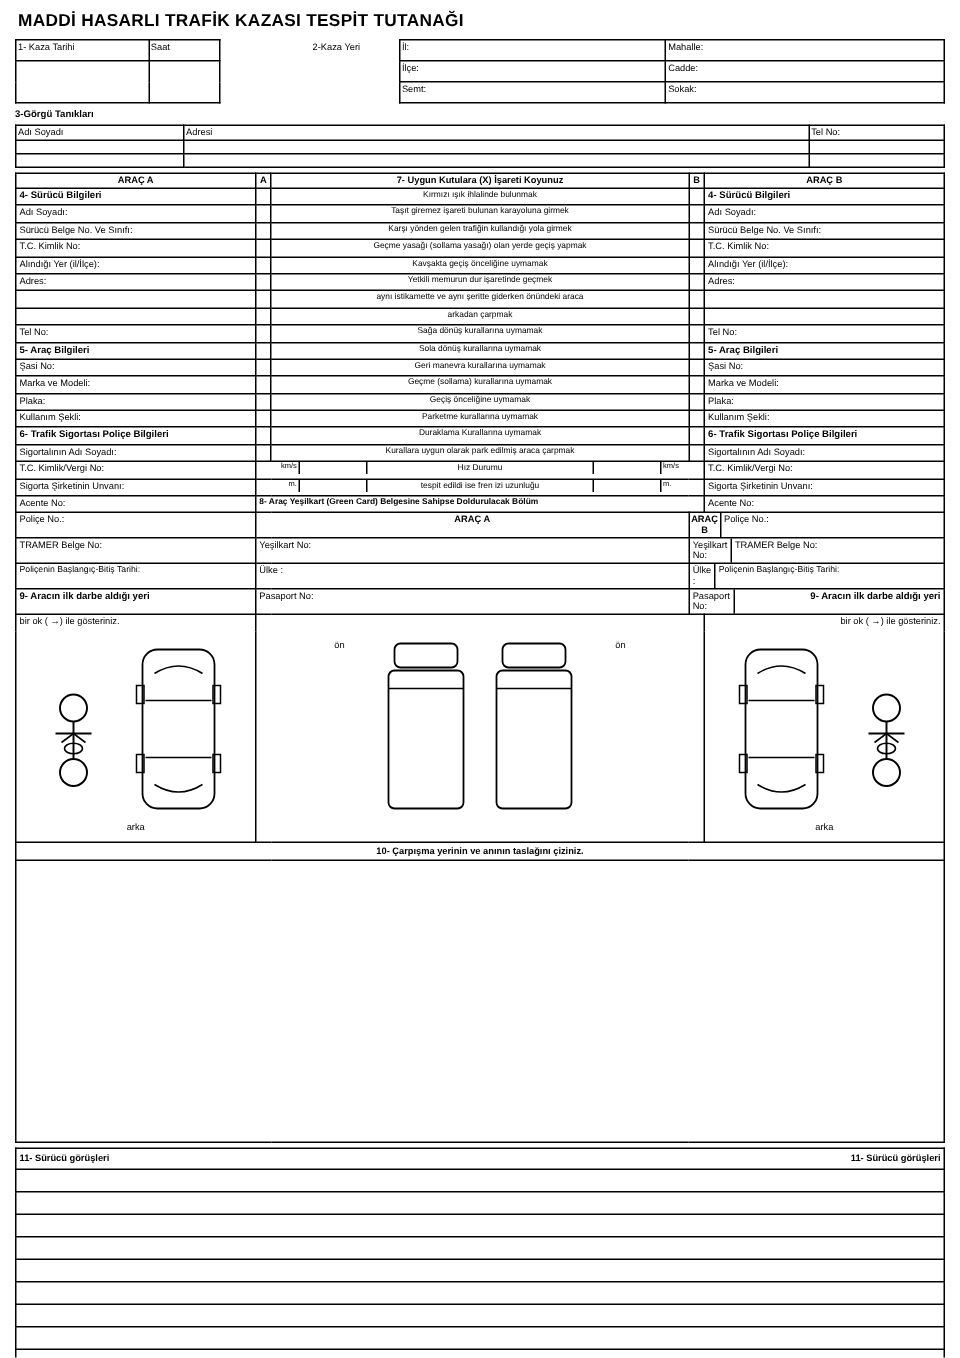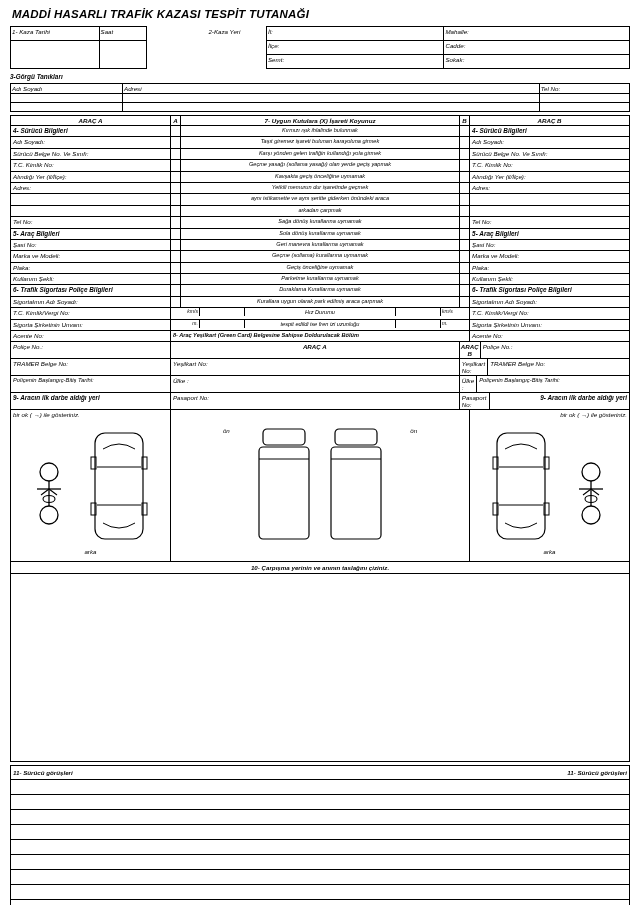--- a/index.html
+++ b/index.html
@@ -1,17 +1,17 @@
 <!DOCTYPE html>
 <html><head>
 <meta charset="utf-8">
 <style>
   html,body{margin:0;padding:0;background:#fff;}
   body{width:640px;height:905px;font-family:"Liberation Sans",sans-serif;color:#000;}
-  .page{position:relative;width:640px;height:900px;box-sizing:border-box;padding:8px 4px 0 10px;font-style:italic;}
+  .page{position:relative;width:640px;height:900px;box-sizing:border-box;padding:8px 4px 0 10px;}
   .title{font-size:11.5px;font-weight:bold;letter-spacing:.2px;margin:0 0 6px 2px;}
   table{border-collapse:collapse;}
   .lbl{font-size:6.2px;}
   .lbl-b{font-size:6.4px;font-weight:bold;}
   .cap{font-size:6.2px;font-weight:bold;text-align:center;}
   .tiny{font-size:5.6px;}
   
   .top{width:620px;}
   .top td{border:1px solid #000;vertical-align:top;height:11px;}
   .nb{border:none !important;}

